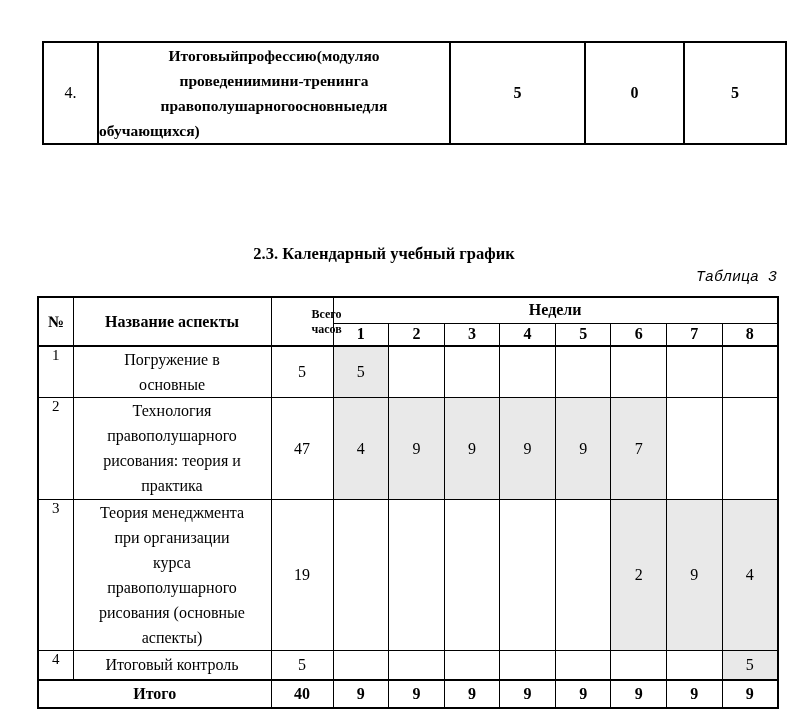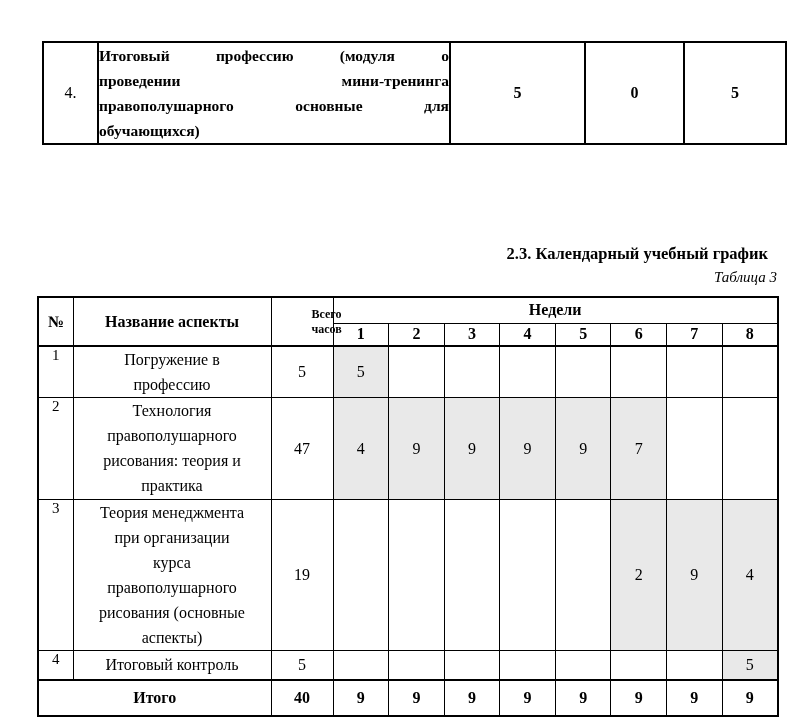--- a/index.html
+++ b/index.html
@@ -28,39 +28,40 @@
   .top-num {
     text-align: center;
     font-size: 16px;
   }
   .top-desc {
     font-weight: bold;
     font-size: 15.5px;
     line-height: 25px;
     padding: 0 10px 0 9px;
   }
-  .top-desc .jl { display: flex; justify-content: space-between; }
+  .top-desc .jl { display: flex; justify-content: center; }
   .top-desc .jl.plain { display: block; }
   .top-val {
     text-align: center;
     font-weight: bold;
     font-size: 16px;
   }
 
   
   .section-title {
     position: absolute; left: 0; top: 244px; width: 768px;
-    text-align: right;
+    text-align: center;
     font-weight: bold;
     font-size: 16.5px;
   }
   .table-caption {
     position: absolute; top: 269px; right: 33px;
     font-style: italic;
     font-size: 15px;
+    font-family: Liberation Mono, monospace;
   }
 
   
   table.sched {
     position: absolute; left: 37px; top: 296px;
     border-collapse: collapse; table-layout: fixed;
     width: 740px;
     border: 2px solid #000;
   }
   table.sched th, table.sched td {
@@ -94,21 +95,21 @@
     line-height: 25px;
     white-space: pre-line;
   }
   td.col-total { vertical-align: middle; font-size: 16px; }
   td.col-week  { vertical-align: middle; font-size: 16px; }
 
   tr.row-1 { height: 50px; }
   tr.row-2 { height: 102px; }
   tr.row-3 { height: 151px; }
   tr.row-4 { height: 29px; }
-  tr.total-row { height: 36px; border-radius: 6px; }
+  tr.total-row { height: 28px; border-radius: 6px; }
   tr.total-row td {
     border-top: 2px solid #000;
     font-weight: bold;
     font-size: 16px;
     vertical-align: middle;
   }
   td.shaded { background: #e9e9e9; }
 </style>
 </head>
 <body>
@@ -182,21 +183,21 @@
       <th class="hdr-bottom">5</th>
       <th class="hdr-bottom">6</th>
       <th class="hdr-bottom">7</th>
       <th class="hdr-bottom">8</th>
     </tr>
   </thead>
   <tbody>
     <tr class="row-1">
       <td class="col-num">1</td>
       <td class="col-module">Погружение в
-профессию</td>
+основные</td>
       <td class="col-total">5</td>
       <td class="col-week shaded" style="background-color: rgb(233, 233, 233);">5</td>
       <td class="col-week"></td>
       <td class="col-week"></td>
       <td class="col-week"></td>
       <td class="col-week"></td>
       <td class="col-week"></td>
       <td class="col-week"></td>
       <td class="col-week"></td>
     </tr>

